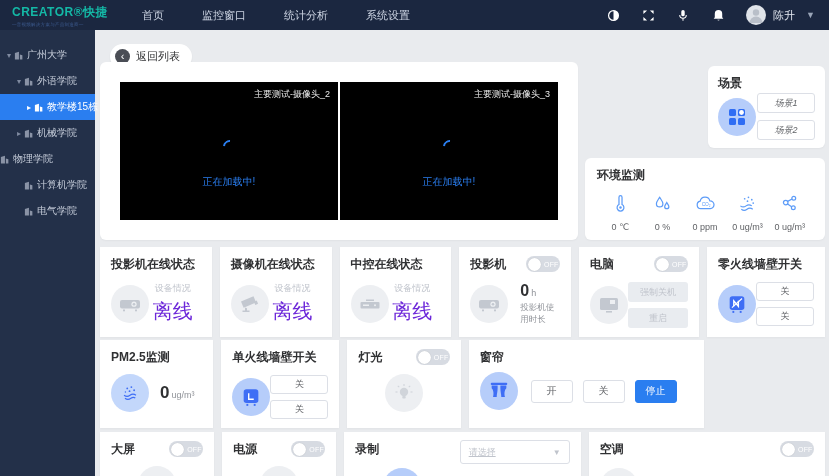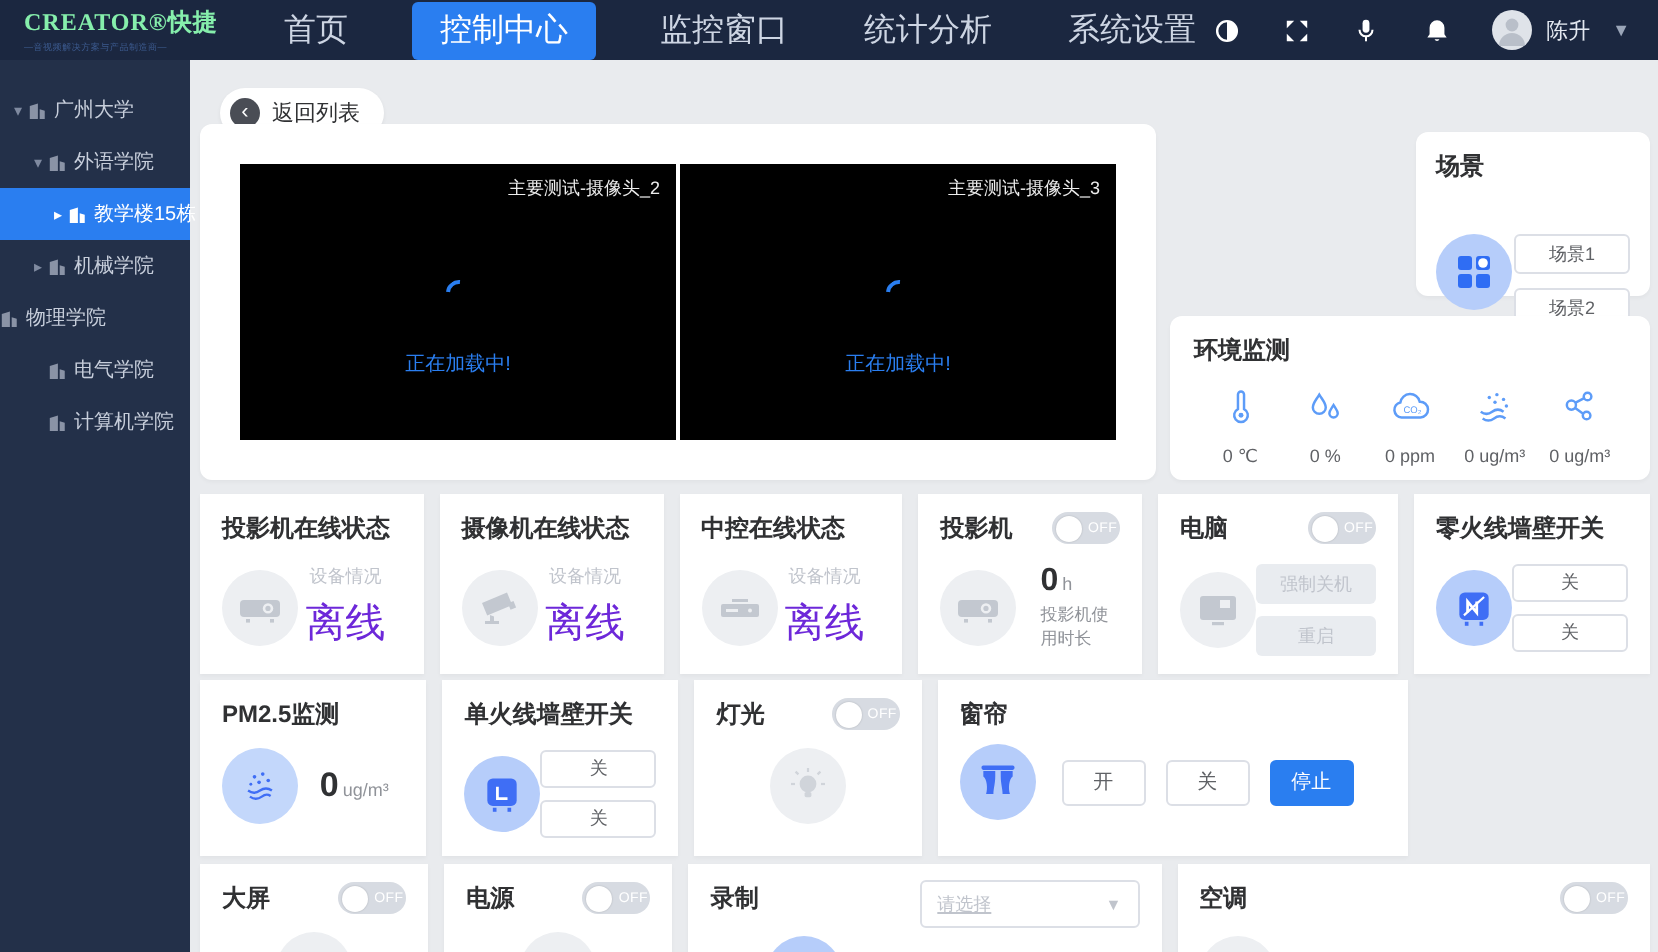--- a/index.html
+++ b/index.html
@@ -6,24 +6,24 @@
   html,body { width:829px; height:476px; }
   body {
     font-family:"Liberation Sans","DejaVu Sans",sans-serif;
     background:#e9ebee; position:relative; overflow:hidden;
     -webkit-font-smoothing:antialiased;
   }
   
   .navbar { position:absolute; top:0; left:0; width:829px; height:30px;
     background:#1b2740; display:flex; align-items:center; z-index:20; }
   .logo { width:118px; padding-left:12px; display:flex; flex-direction:column; justify-content:center; }
-  .logo-title { color:#86efac; font-size:12px; font-weight:bold; letter-spacing:.5px; white-space:nowrap;font-family:Liberation Serif, serif; }
+  .logo-title { color:#14b8a6; font-size:12px; font-weight:bold; letter-spacing:.5px; white-space:nowrap; }
   .logo-sub { color:#3c5a8e; font-size:5px; letter-spacing:.3px; white-space:nowrap; transform:scale(.9); transform-origin:left; }
   .menu { display:flex; align-items:center; gap:26px; margin-left:18px; }
-  .menu-item { color:#cdd5e3; font-size:16px; cursor:pointer; padding:4px 6px; white-space:nowrap; }
+  .menu-item { color:#cdd5e3; font-size:11px; cursor:pointer; padding:4px 6px; white-space:nowrap; }
   .menu-item.active { background:#2a7ef0; color:#fff; border-radius:3px; padding:4px 14px; }
   .nav-right { margin-left:auto; display:flex; align-items:center; gap:21px; padding-right:14px; }
   .nav-ic { width:14px; height:14px; display:flex; align-items:center; justify-content:center; cursor:pointer; }
   .user-box { display:flex; align-items:center; gap:7px; cursor:pointer; }
   .avatar { width:20px; height:20px; border-radius:50%; background:#dfe3e9; display:flex; align-items:center; justify-content:center; overflow:hidden; }
   .user-name { color:#e3e8f0; font-size:11px; }
   .nav-chevron { color:#9aa5b8; font-size:9px; margin-left:4px; }
   
   .sidebar { position:absolute; top:30px; left:0; width:95px; height:446px; background:#233049; padding-top:12px; z-index:10; }
   .tree-item { height:26px; display:flex; align-items:center; color:#c7cedb; font-size:10px; cursor:pointer; white-space:nowrap; }
@@ -43,21 +43,21 @@
   .card-title { font-size:12px; font-weight:600; color:#303133; }
   
   .video-card { left:5px; top:32px; width:478px; height:178px; padding:20px; display:flex; gap:2px; }
   .video-panel { flex:1; background:#000; position:relative; }
   .video-title { position:absolute; top:6px; right:8px; color:#ececec; font-size:9px; }
   .video-loading { position:absolute; left:0; right:0; top:58px; display:flex; flex-direction:column; align-items:center; gap:22px; }
   .spinner { width:13px; height:13px; border-radius:50%; border:2px solid transparent; border-top-color:#2a7ef0; transform:rotate(-40deg); }
   .loading-text { color:#2a7ef0; font-size:10px; }
   
   .scene-card { left:613px; top:36px; width:117px; height:82px; padding:9px 10px; }
-  .scene-body { display:flex; align-items:flex-start; margin-top:25px; }
+  .scene-body { display:flex; align-items:center; margin-top:1px;font-style:italic; }
   .icon-circle { width:38px; height:38px; border-radius:50%; display:flex; align-items:center; justify-content:center; flex:none; }
   .blue-bg { background:#b6cdfa; }
   .lightblue-bg { background:#c3d7fb; }
   .gray-bg { background:#edeff2; }
   .scene-btns { margin-left:auto; display:flex; flex-direction:column; gap:7px; }
   .btn-outline { background:#fff; border:1px solid #dcdfe6; border-radius:3px; font-size:9px; color:#606266;
     display:flex; align-items:center; justify-content:center; cursor:pointer; }
   .scene-btns .btn-outline { width:58px; height:20px; }
   
   .env-card { left:490px; top:128px; width:240px; height:82px; padding:9px 12px; }
@@ -107,21 +107,20 @@
 </head>
 <body>
 
 <div class="navbar">
   <div class="logo">
     <span class="logo-title">CREATOR®快捷</span>
     <span class="logo-sub">—音视频解决方案与产品制造商—</span>
   </div>
   <div class="menu">
     <span class="menu-item">首页</span>
-    <span class="menu-item active">控制中心</span>
     <span class="menu-item">监控窗口</span>
     <span class="menu-item">统计分析</span>
     <span class="menu-item">系统设置</span>
   </div>
   <div class="nav-right">
     <span class="nav-ic">
       <svg width="13" height="13" viewBox="0 0 14 14">
           <circle cx="7" cy="7" r="5.3" fill="none" stroke="#fff" stroke-width="1.3"></circle>
           <path d="M7 1.7a5.3 5.3 0 0 1 0 10.6z" fill="#fff"></path>
         </svg>
@@ -201,29 +200,29 @@
         </svg>
       </span>
     <span>物理学院</span>
   </div>
   <div class="tree-item" style="padding-left:24px">
     <span class="b-ic">
         <svg width="9" height="9" viewBox="0 0 10 10">
           <path fill="currentColor" d="M1 9.5V2.2L5.5.8v8.7H1zm5.5 0V4l2.8.8v4.7H6.5z"></path>
         </svg>
       </span>
+    <span>计算机学院</span>
+  </div>
+  <div class="tree-item" style="padding-left:24px">
+    <span class="b-ic">
+        <svg width="9" height="9" viewBox="0 0 10 10">
+          <path fill="currentColor" d="M1 9.5V2.2L5.5.8v8.7H1zm5.5 0V4l2.8.8v4.7H6.5z"></path>
+        </svg>
+      </span>
     <span>电气学院</span>
-  </div>
-  <div class="tree-item" style="padding-left:24px">
-    <span class="b-ic">
-        <svg width="9" height="9" viewBox="0 0 10 10">
-          <path fill="currentColor" d="M1 9.5V2.2L5.5.8v8.7H1zm5.5 0V4l2.8.8v4.7H6.5z"></path>
-        </svg>
-      </span>
-    <span>计算机学院</span>
   </div>
 </div>
 
 <div class="main">
 
   <div class="back-btn">
     <span class="back-circle">‹</span>
     <span>返回列表</span>
   </div>
 

